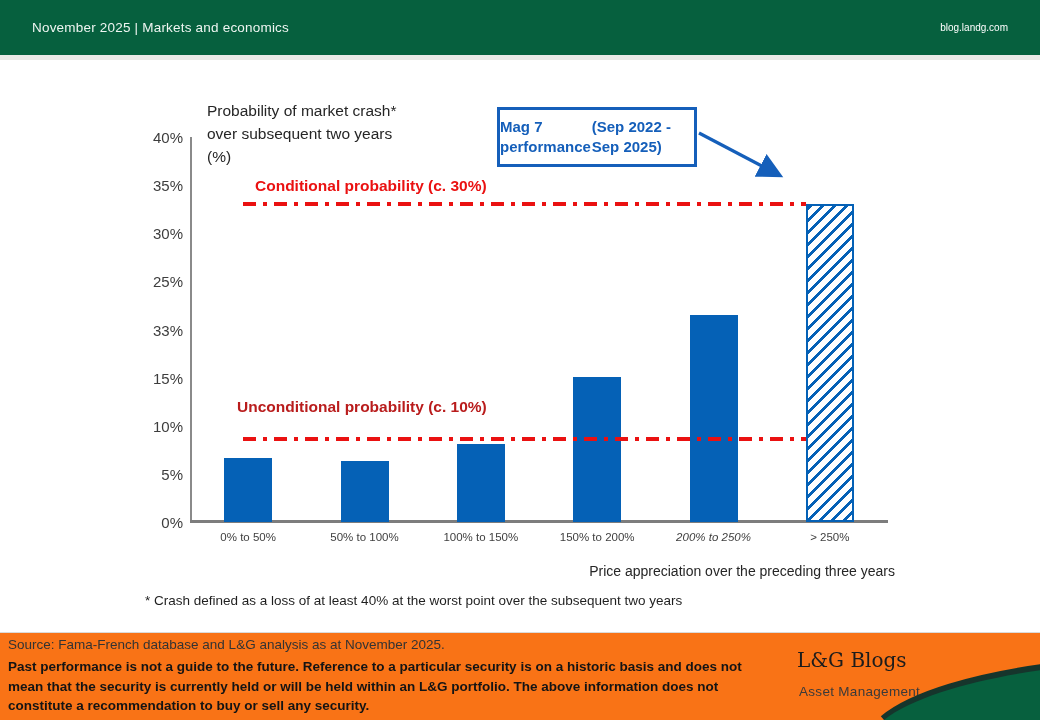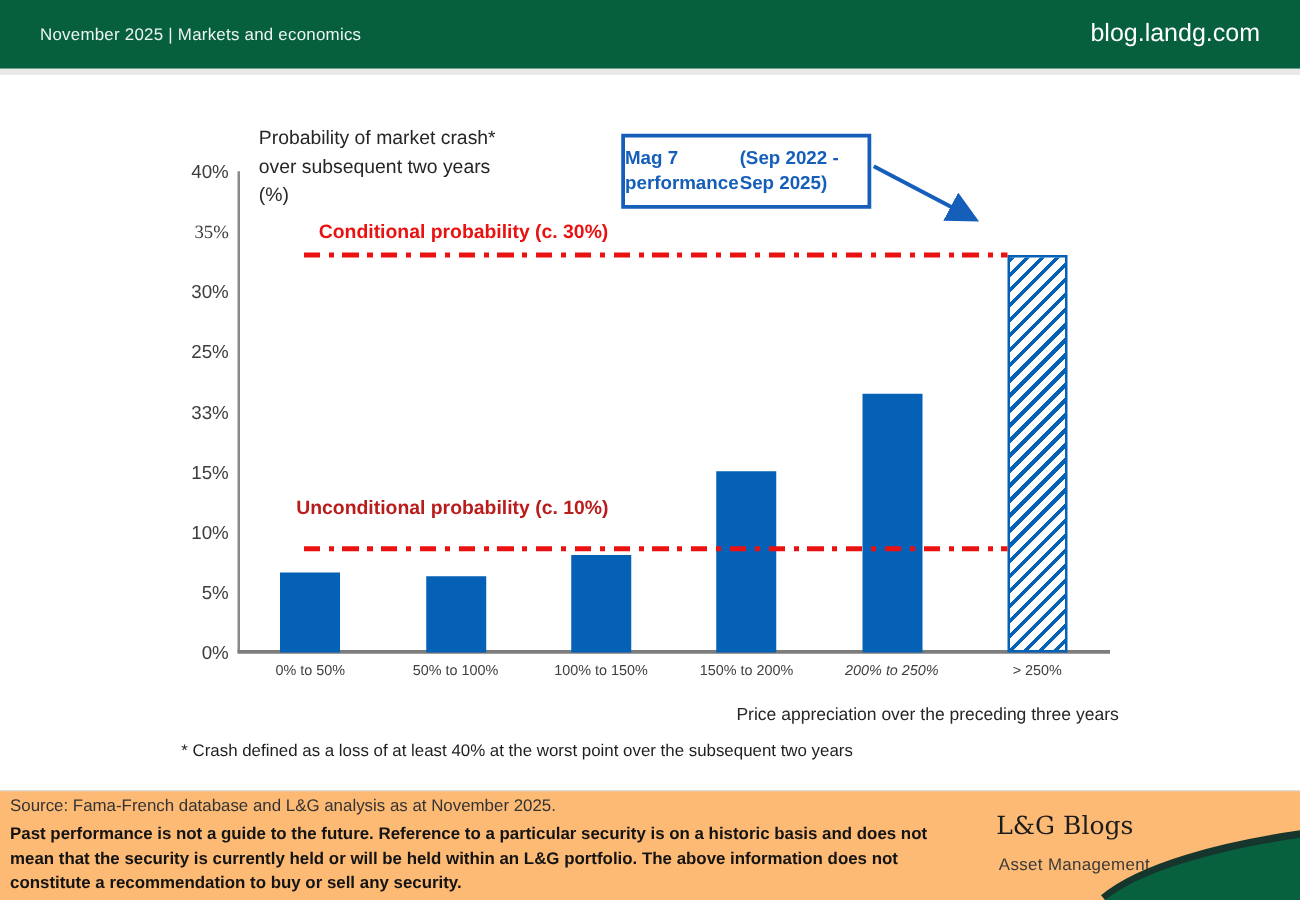--- a/index.html
+++ b/index.html
@@ -3,21 +3,21 @@
 <meta charset="utf-8">
 <style>
   * { margin:0; padding:0; box-sizing:border-box; }
   html,body { background:#ffffff; }
   body { font-family:"Liberation Sans", sans-serif; }
   .page { position:relative; width:1040px; height:720px; background:#ffffff; overflow:hidden; }
 
   
   .header { position:absolute; left:0; top:0; width:1040px; height:55px; display:flex; align-items:center; justify-content:space-between; padding:0 32px; }
   .header-left { color:#eef5f1; font-size:13.5px; letter-spacing:.2px; }
-  .header-right { color:#ffffff; font-size:20px; }
+  .header-right { color:#ffffff; font-size:10px; }
   .header-shadow { position:absolute; left:0; top:55px; width:1040px; height:5px; background:#e9e9e7; }
 
   
   #chart-layer { position:absolute; left:0; top:4px; width:1040px; height:556px; }
   .chart-title { position:absolute; left:207px; top:95px; width:192px; font-size:15.5px; line-height:23px; color:#262626; }
 
   .callout-box { position:absolute; left:497px; top:103px; width:200px; height:60px; border:3px solid #155FBA; background:#ffffff; display:flex; align-items:center; justify-content:center; }
   .callout-box div { color:#155FBA; font-weight:700; font-size:15px; line-height:20px; }
   .callout-arrow { position:absolute; left:694px; top:118px; }
 
@@ -30,21 +30,21 @@
 
   .ref-line { position:absolute; height:3.5px;
     background-image:repeating-linear-gradient(90deg, #EA1111 0 13px, transparent 13px 20px, #EA1111 20px 24px, transparent 24px 31px); }
   .ref-label { position:absolute; color:#EA1111; font-weight:700; font-size:15.5px; white-space:nowrap; }
 
   .xcat { position:absolute; top:527px; width:116px; text-align:center; font-size:11.5px; color:#3f3f3f; }
   .x-title { position:absolute; left:500px; top:559px; width:395px; text-align:right; font-size:14px; color:#262626; }
   .footnote { position:absolute; left:145px; top:589px; font-size:13.5px; color:#1f1f1f; }
 
   
-  .footer { position:absolute; left:0; top:632px; width:1040px; height:88px; background:#fdba74; border-top:1px solid #DBDBD9; }
+  .footer { position:absolute; left:0; top:632px; width:1040px; height:88px; background:#f97316; border-top:1px solid #DBDBD9; }
   .footer-source { position:absolute; left:8px; top:4px; font-size:13.5px; color:#333333; }
   .footer-disclaimer { position:absolute; left:8px; top:24px; width:752px; font-size:13.5px; font-weight:700; color:#141414; line-height:19.5px; }
   .logo-title { position:absolute; left:797px; top:648px; font-family:"DejaVu Serif", serif; font-size:20px; color:#1c1c1c; }
   .logo-subtitle { position:absolute; left:799px; top:684px; font-size:13.5px; color:#3a3a3a; letter-spacing:.3px; }
   .swoosh { position:absolute; right:0; bottom:0; }
 </style>
 </head>
 <body>
 
 <div class="page">
@@ -73,21 +73,21 @@
     </svg>
 
     <div id="y-ticks">
         <div class="ytick" style="top: 510px;">0%</div>
         <div class="ytick" style="top: 461.875px;">5%</div>
         <div class="ytick" style="top: 413.75px;">10%</div>
         <div class="ytick" style="top: 365.625px;">15%</div>
         <div class="ytick" style="top: 317.5px;">33%</div>
         <div class="ytick" style="top: 269.375px;">25%</div>
         <div class="ytick" style="top: 221.25px;">30%</div>
-        <div class="ytick" style="top: 173.125px; font-family: Liberation Serif, serif;">35%</div>
+        <div class="ytick" style="top: 173.125px;">35%</div>
         <div class="ytick" style="top: 125px;">40%</div>
       </div>
     <div class="y-axis"></div>
     <div class="x-axis"></div>
 
     <div id="bars">
         <div class="bar" style="left: 224.167px; top: 454.475px; height: 63.525px; background: rgb(5, 97, 182);"></div>
         <div class="bar" style="left: 340.5px; top: 457.363px; height: 60.6375px; background: rgb(5, 97, 182);"></div>
         <div class="bar" style="left: 456.833px; top: 440.038px; height: 77.9625px; background: rgb(5, 97, 182);"></div>
         <div class="bar" style="left: 573.167px; top: 372.663px; height: 145.338px; background: rgb(5, 97, 182);"></div>

